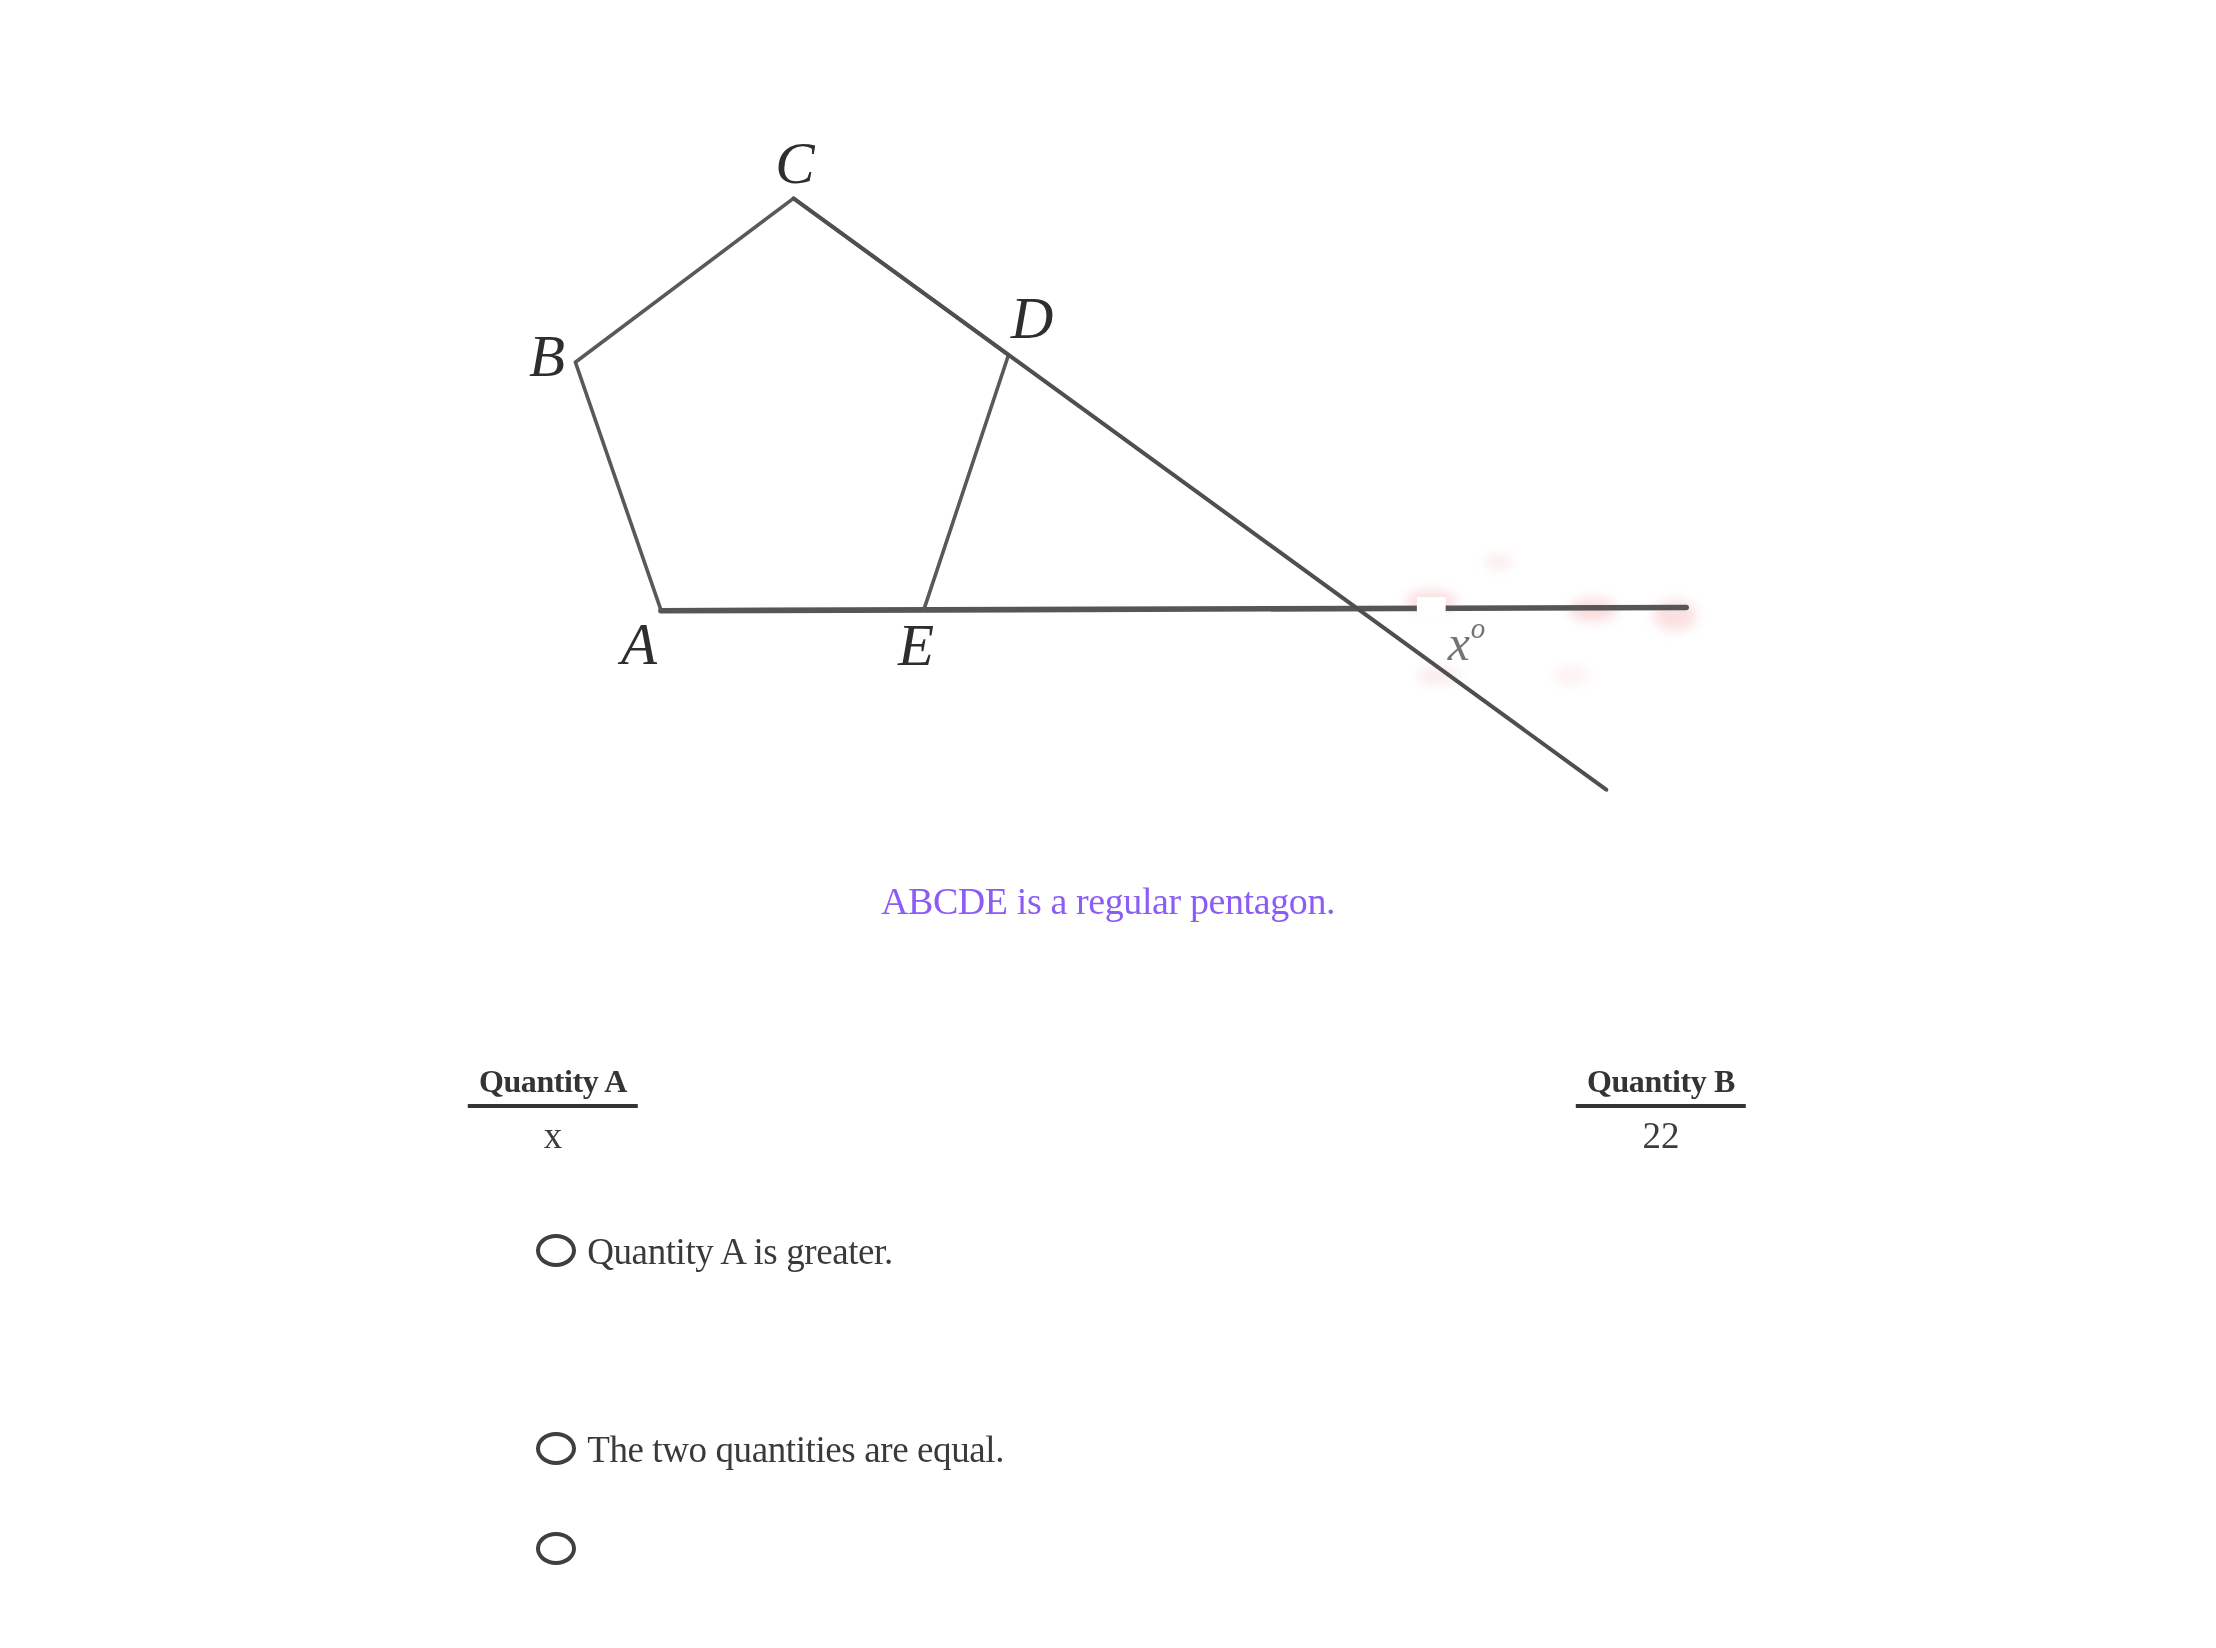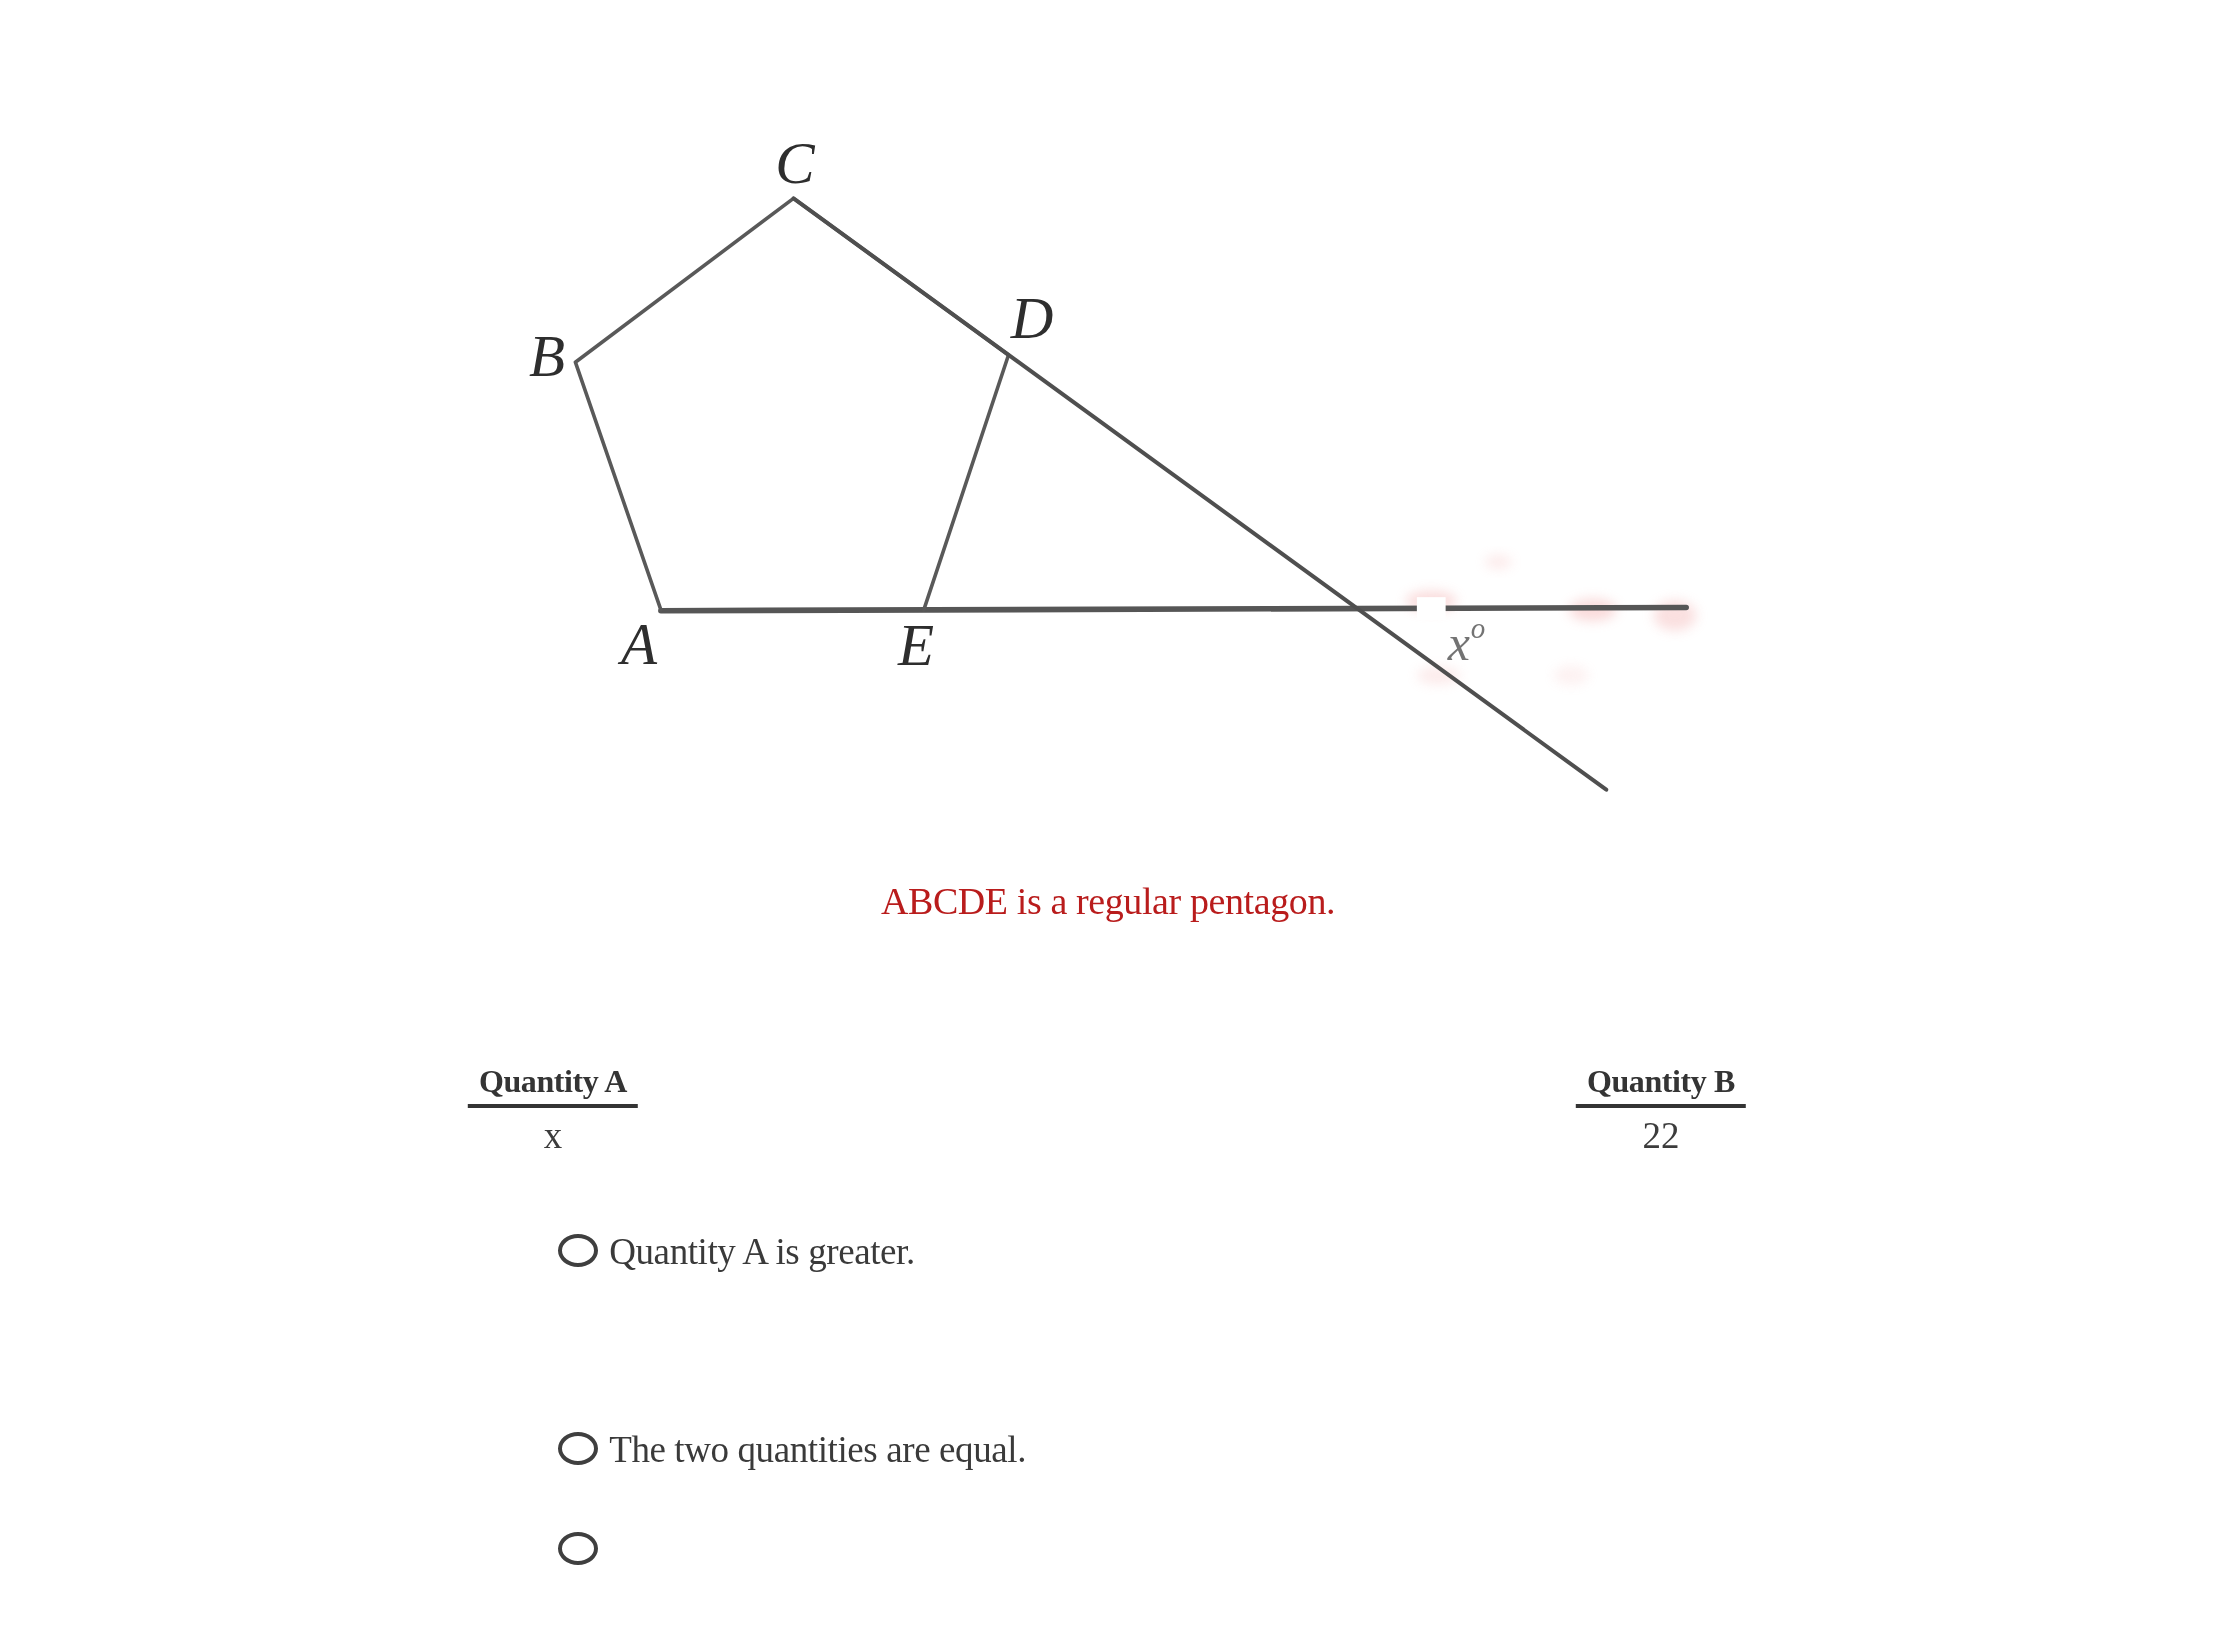--- a/index.html
+++ b/index.html
@@ -34,21 +34,21 @@
     font-size:29px;
     position:relative;
     top:-4.8px;
     left:0.8px;
   }
   .caption{
     position:absolute;
     left:0;top:879px;width:100%;
     text-align:center;
     font-size:38px;
-    color:#b91c1c;
+    color:#8b5cf6;
     letter-spacing:-0.4px;
   }
   .q-header{
     position:absolute;
     top:1065px;
     transform:translateX(-50%);
     font-weight:bold;
     font-size:32px;
     color:#343434;
     line-height:1;
@@ -61,21 +61,21 @@
     position:absolute;
     top:1116px;
     transform:translateX(-50%);
     font-size:37px;
     color:#3c3c3c;
     line-height:1.1;
     white-space:nowrap;
   }
   .option-row{
     position:absolute;
-    left:558px;
+    left:536px;
     height:43px;
     display:flex;
     align-items:center;
     justify-content:flex-end;
   }
   .radio{
     width:40px;height:33px;
     border:4px solid #3f3f3f;
     border-radius:50%;
     box-sizing:border-box;

